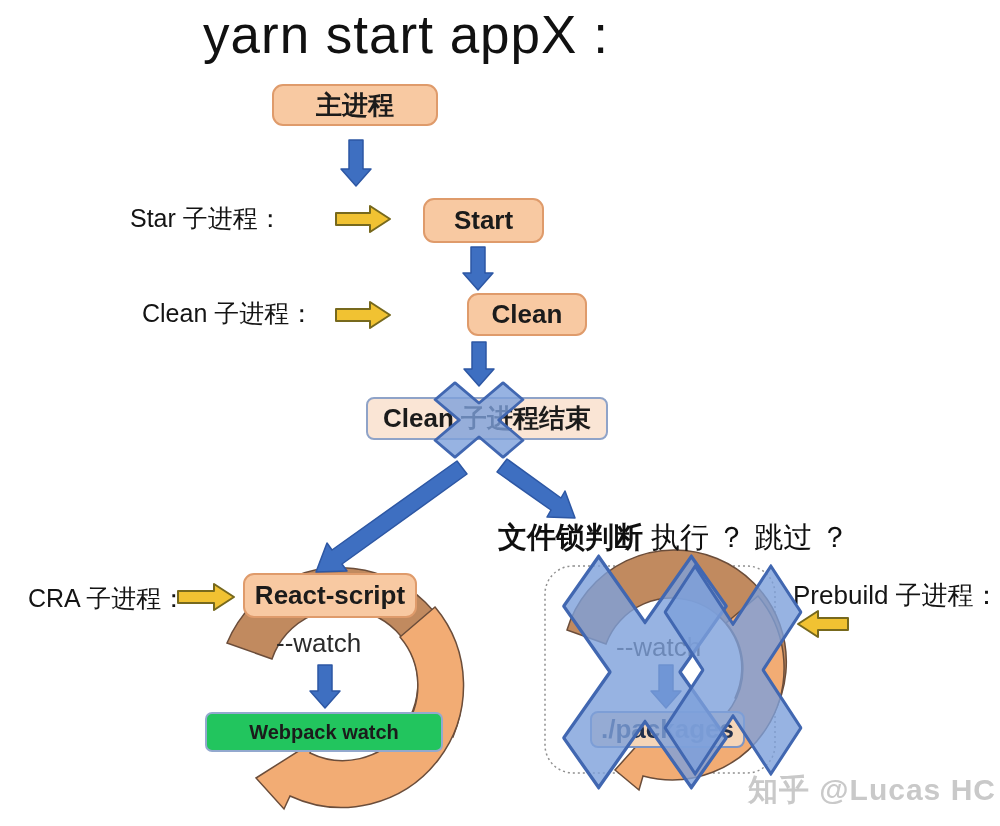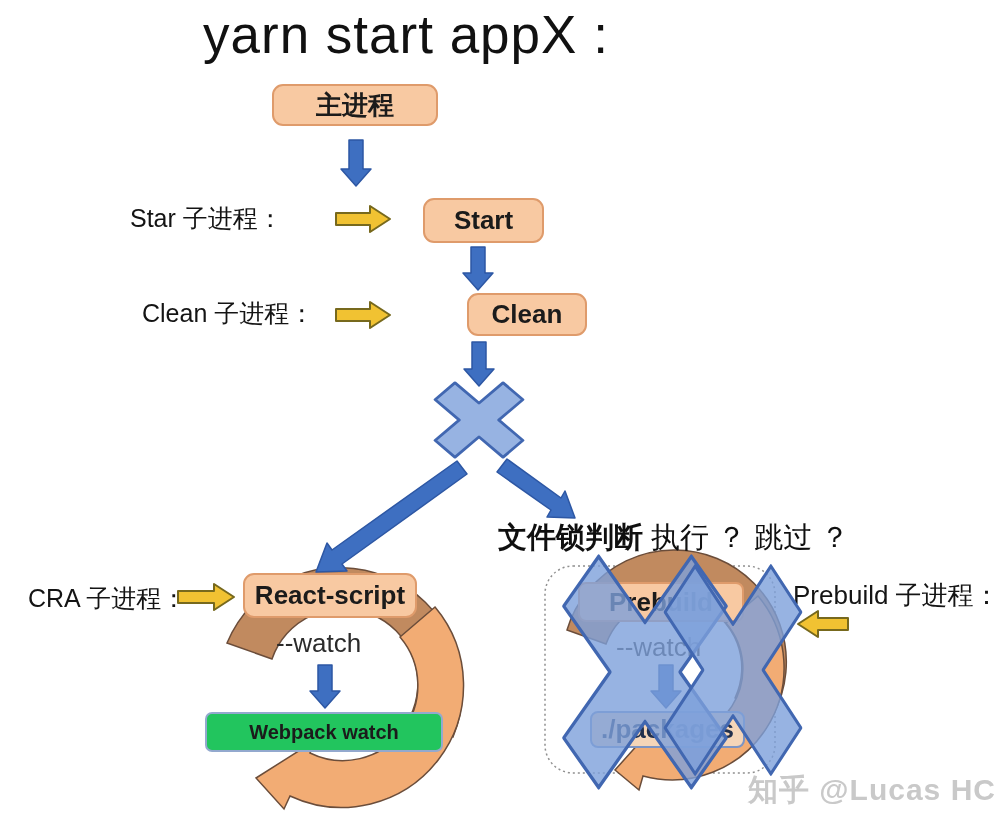--- a/index.html
+++ b/index.html
@@ -65,31 +65,31 @@
   <div class="abs title z2" style="left:203px;top:4px;">yarn start appX :</div>
 
   <div class="node peach" style="left:272px;top:84px;width:166px;height:42px;">主进程</div>
 
   <div class="abs side-label z2" style="left:130px;top:202px;">Star 子进程：</div>
   <div class="node peach" style="left:423px;top:198px;width:121px;height:45px;">Start</div>
 
   <div class="abs side-label z2" style="left:122px;top:297px;margin-left:20px;">Clean 子进程：</div>
   <div class="node peach" style="left:424px;top:293px;width:120px;height:43px;margin-left:43px;">Clean</div>
 
+  <div class="node pale" style="left:366px;top:397px;width:242px;height:43px;">Clean 子进程结束</div>
 
   <div class="abs decision z2" style="left:498px;top:518px;">
     <b>文件锁判断</b><span> 执行 ？ 跳过 ？</span>
   </div>
 
   <div class="abs side-label z2" style="left:28px;top:582px;">CRA 子进程：</div>
   <div class="node peach" style="left:243px;top:573px;width:174px;height:45px;">React-script</div>
   <div class="abs watch z2" style="left:276px;top:628px;">--watch</div>
   <div class="node pale2" style="left:205px;top:712px;width:238px;height:40px;">Webpack watch</div>
 
-  <div class="node peach" style="left:578px;top:582px;width:166px;height:40px;border-radius:8px;">Prebuild</div>
   <div class="abs watch z2" style="left:616px;top:632px;">--watch</div>
   <div class="node pkg" style="left:590px;top:711px;width:155px;height:37px;">./packages</div>
 
   <div class="abs side-label z2" style="left:793px;top:578px;font-size:26px;">Prebuild 子进程：</div>
 
   <div class="abs watermark z2" style="left:748px;top:770px;">知乎 @Lucas HC</div>
 
   <svg class="layer z3" viewBox="0 0 1000 826">
     <g fill="#7DA0DB" fill-opacity="0.8" stroke="#4167B1" stroke-width="3" stroke-linejoin="round">
       <path d="M-14,-48 L14,-48 L14,-14 L48,-14 L48,14 L14,14 L14,48 L-14,48 L-14,14 L-48,14 L-48,-14 L-14,-14 Z" transform="translate(479,420) scale(1,0.85) rotate(45)"></path>

